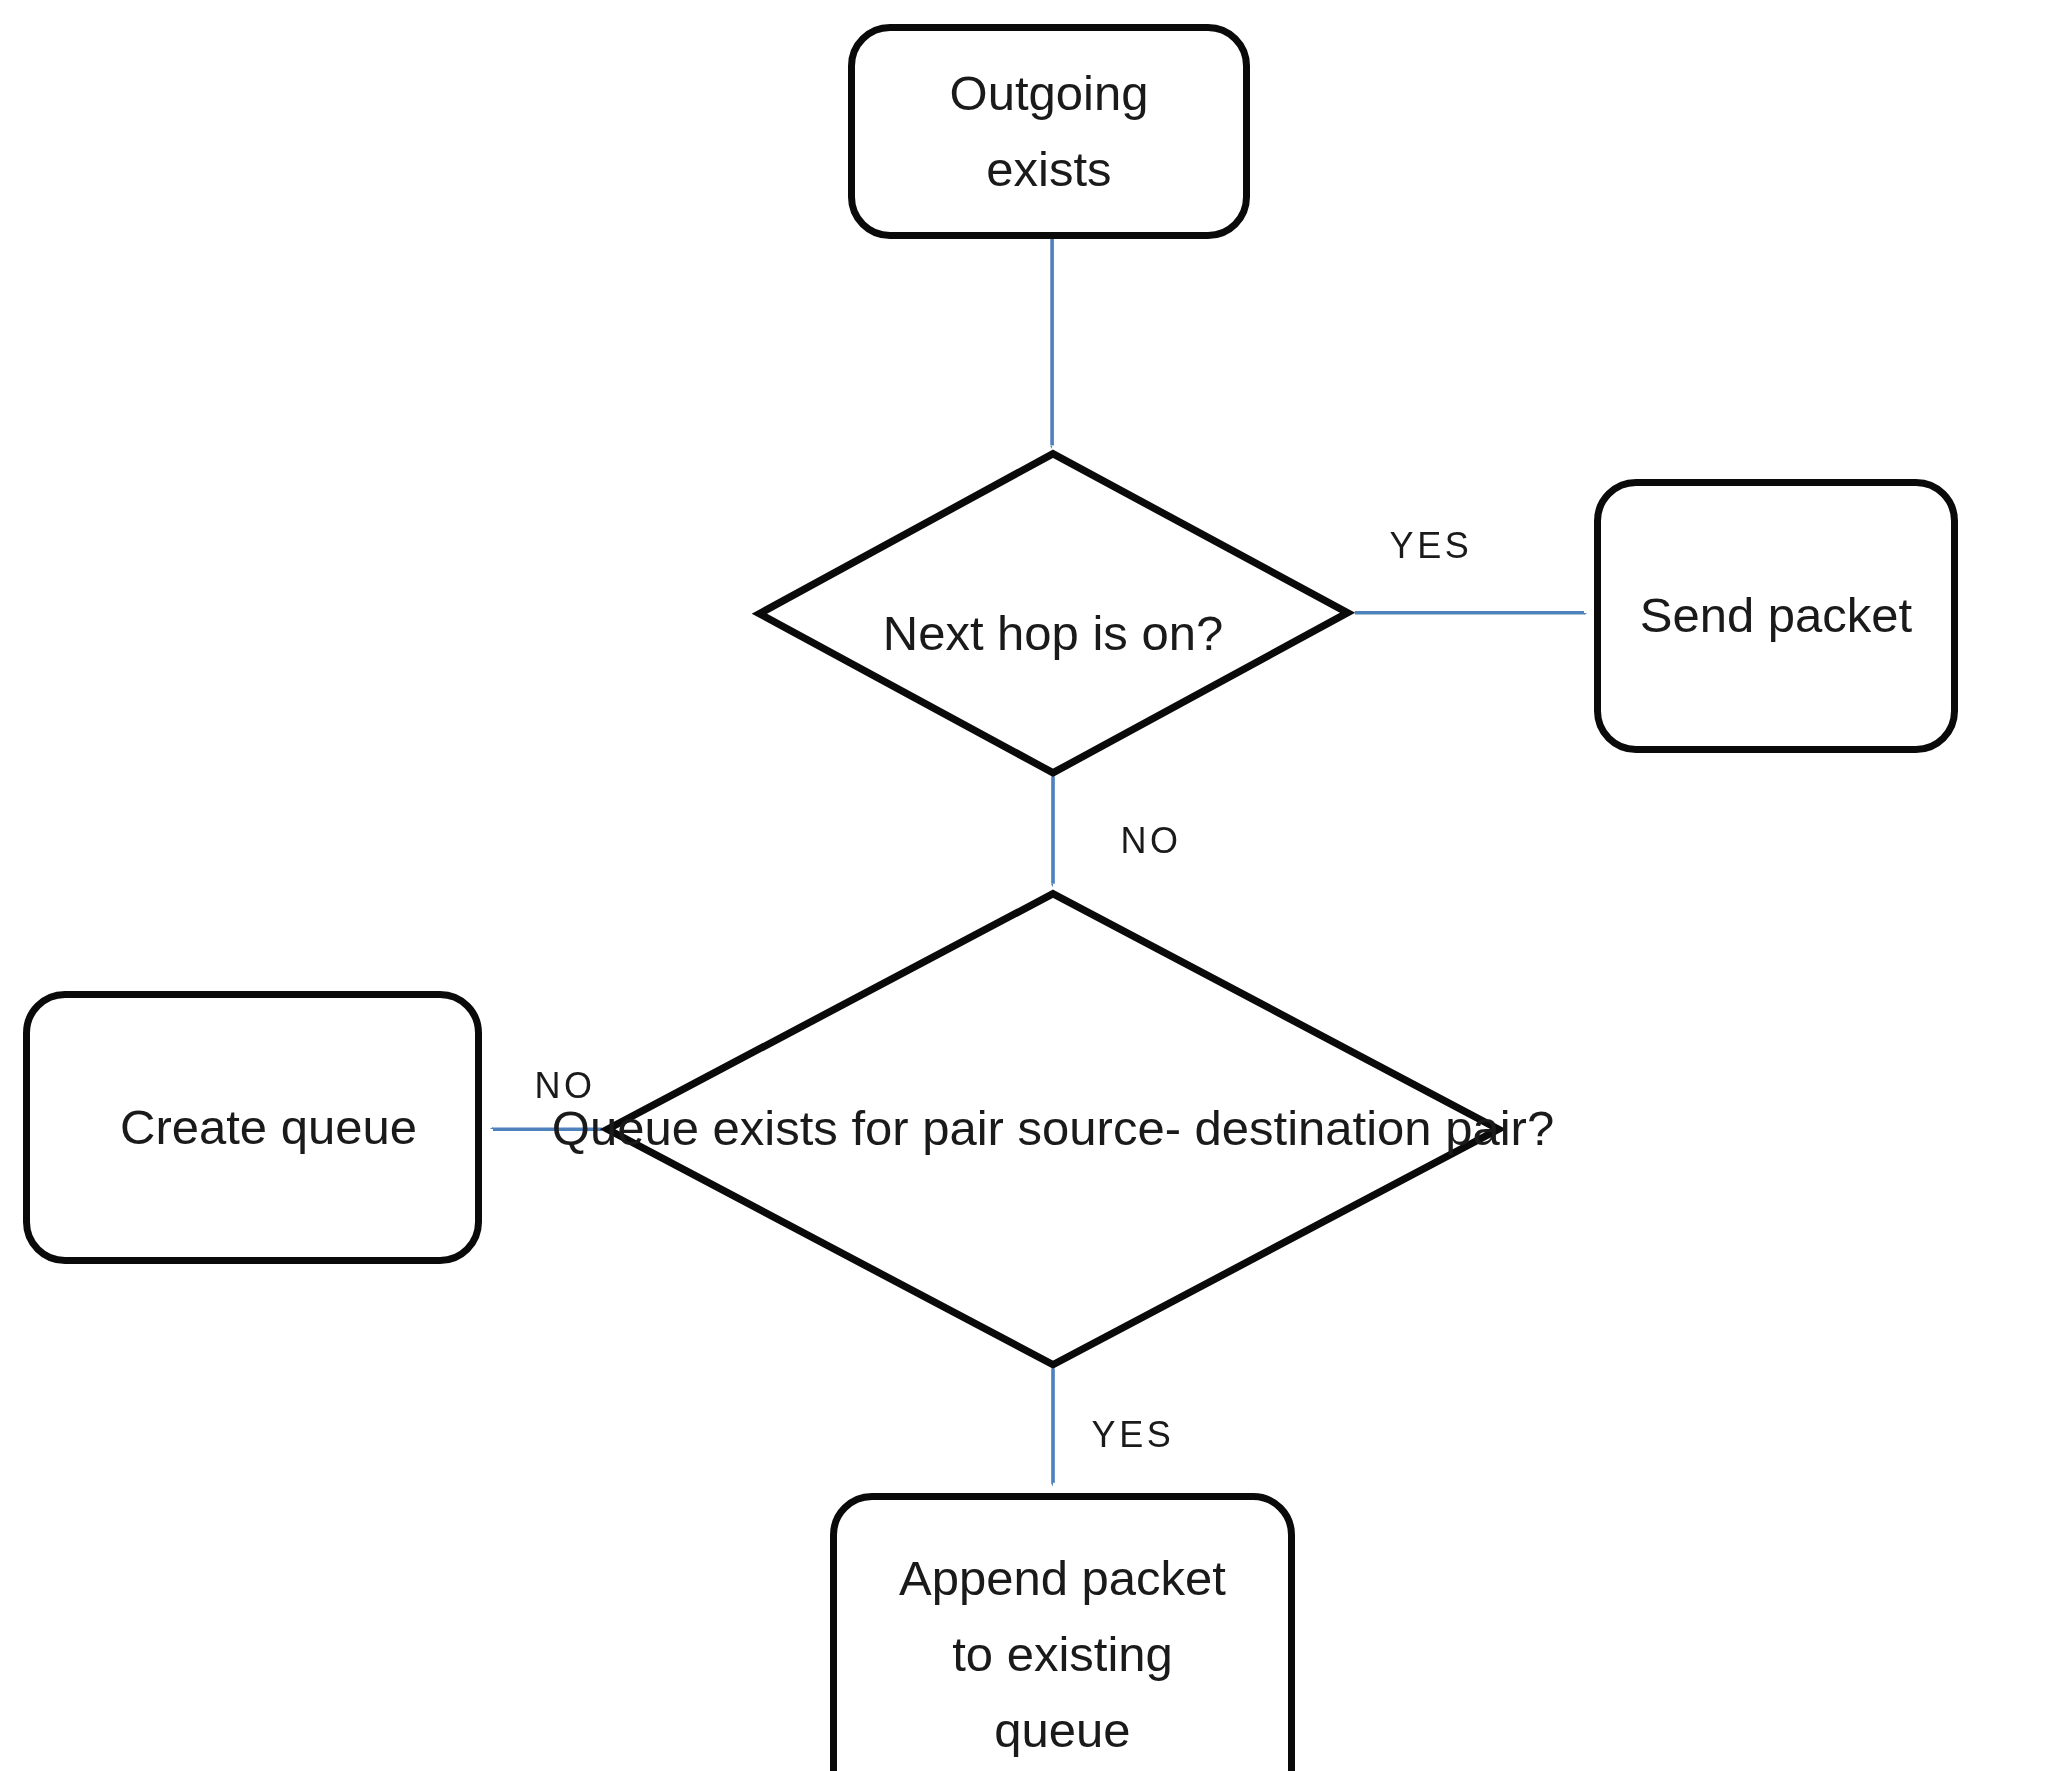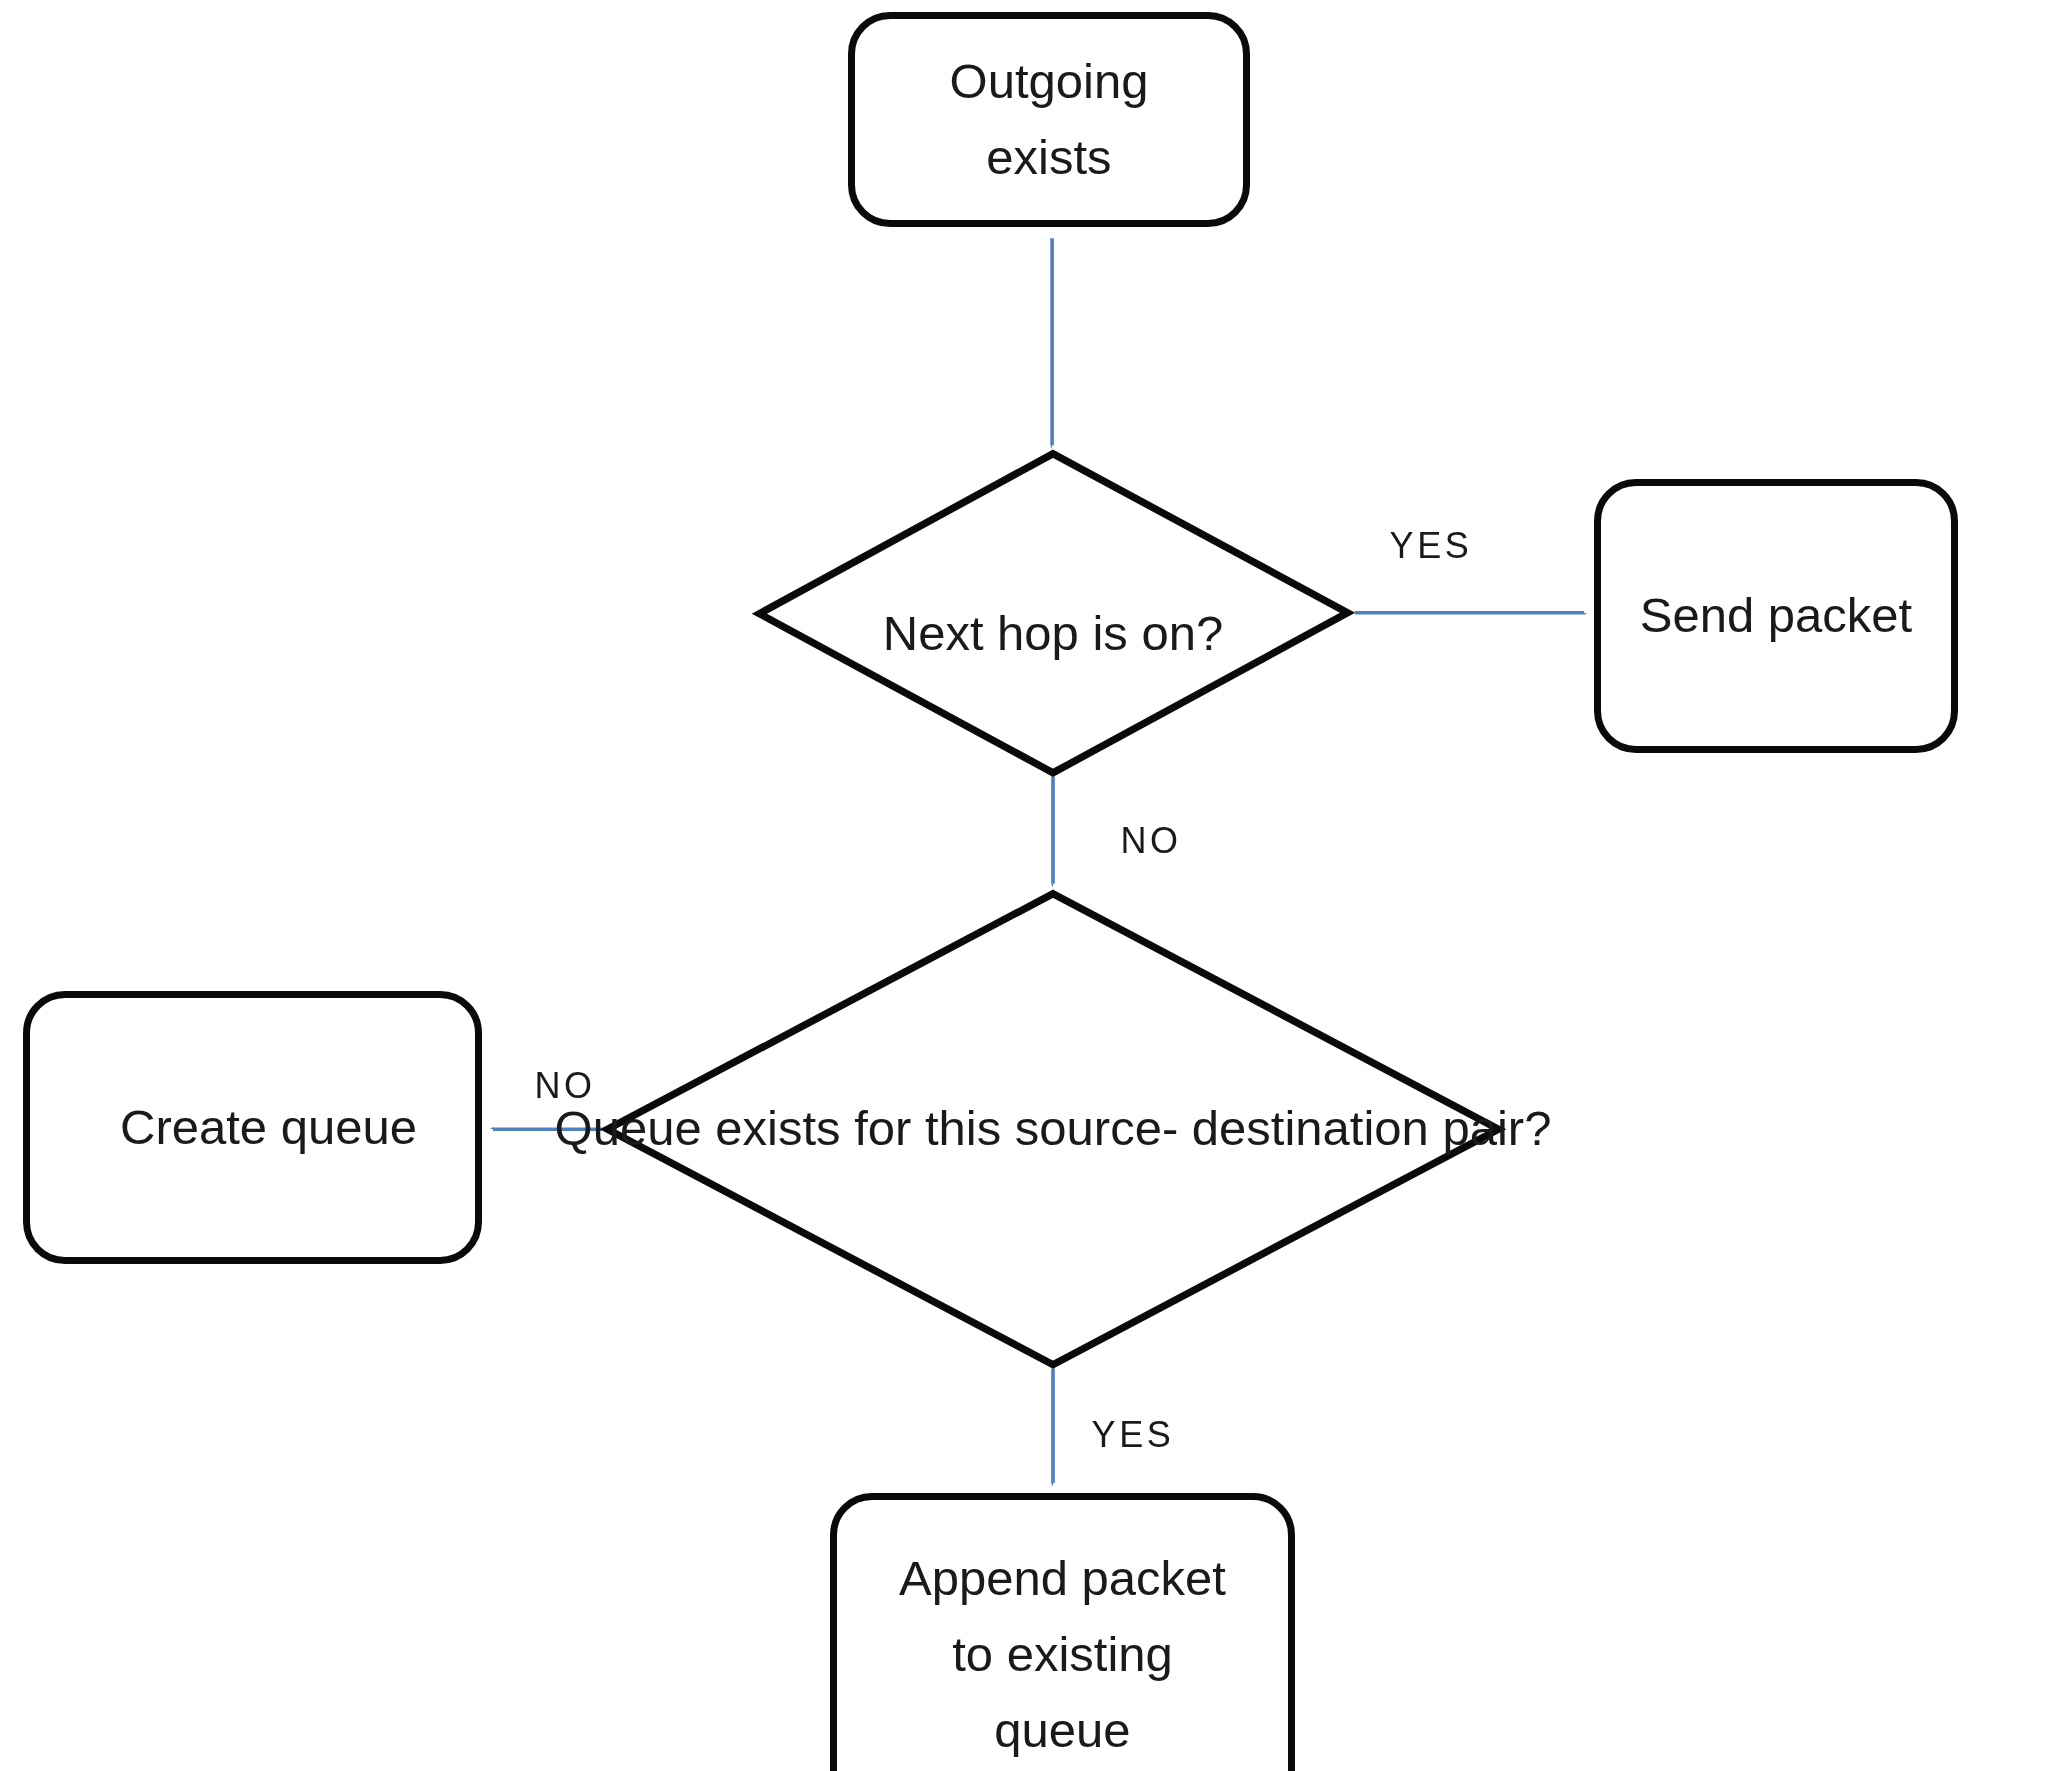--- a/index.html
+++ b/index.html
@@ -31,21 +31,21 @@
     background: #ffffff;
     display: flex;
     align-items: center;
     justify-content: center;
     text-align: center;
     font-size: 49px;
     line-height: 1.55;
     color: #1a1a1a;
   }
   .node span { display: block; }
-  .box-outgoing { left: 848px; top: 12px;   width: 402px; height: 215px; }
+  .box-outgoing { left: 848px; top: 24px;   width: 402px; height: 215px; }
   .box-send     { left: 1594px; top: 479px; width: 364px; height: 274px; }
   .box-create   { left: 23px;  top: 991px; width: 459px; height: 273px; padding-left: 32px; }
   .box-append   { left: 830px; top: 1493px; width: 465px; height: 324px; }
   .diamond-text {
     position: absolute;
     transform: translate(-50%, -50%);
     text-align: center;
     font-size: 49px;
     line-height: 1.7;
     color: #1a1a1a;
@@ -115,21 +115,21 @@
     </div>
   </div>
 
   <div class="diamond-text dt-next">
     <span>Next hop is</span>
     <span>on?</span>
   </div>
 
   <div class="diamond-text dt-queue">
     <span>Queue exists for</span>
-    <span>this source-</span>
+    <span>pair source-</span>
     <span>destination pair?</span>
   </div>
 
   <div class="edge-label lbl-yes1">YES</div>
   <div class="edge-label lbl-no1">NO</div>
   <div class="edge-label lbl-no2">NO</div>
   <div class="edge-label lbl-yes2">YES</div>
 
 </div>
 

